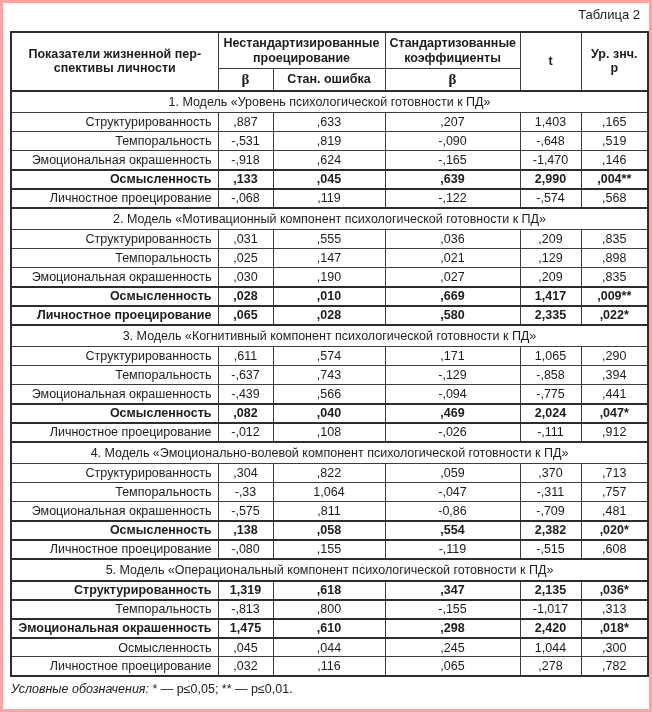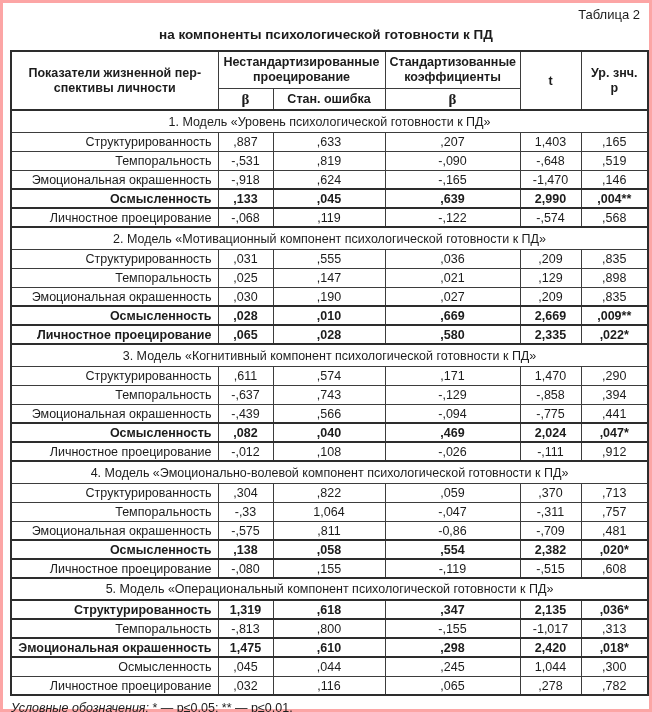--- a/index.html
+++ b/index.html
@@ -86,21 +86,20 @@
   .footnote .it { font-style: italic; }
 </style>
 </head>
 <body>
 
 <div class="page">
 
   <div class="table-label">Таблица 2</div>
 
   <div class="title">
-    <div>на компоненты психологической готовности к ПД</div>
   </div>
 
   <table class="results">
     <colgroup>
       <col style="width:207px">
       <col style="width:55px">
       <col style="width:112px">
       <col style="width:135px">
       <col style="width:61px">
       <col style="width:67px">
@@ -190,40 +189,40 @@
           <td class="num-cell">,190</td>
           <td class="num-cell">,027</td>
           <td class="num-cell">,209</td>
           <td class="num-cell">,835</td>
         </tr>
         <tr class="data-row bold">
           <td class="label-cell">Осмысленность</td>
           <td class="num-cell">,028</td>
           <td class="num-cell">,010</td>
           <td class="num-cell">,669</td>
-          <td class="num-cell">2,669</td>
+          <td class="num-cell">1,417</td>
           <td class="num-cell">,009**</td>
         </tr>
         <tr class="data-row bold">
           <td class="label-cell">Личностное проецирование</td>
           <td class="num-cell">,065</td>
           <td class="num-cell">,028</td>
           <td class="num-cell">,580</td>
           <td class="num-cell">2,335</td>
           <td class="num-cell">,022*</td>
         </tr>
         <tr class="section-row">
           <td colspan="6">3. Модель «Когнитивный компонент психологической готовности к ПД»</td>
         </tr>
         <tr class="data-row">
           <td class="label-cell">Структурированность</td>
           <td class="num-cell">,611</td>
           <td class="num-cell">,574</td>
           <td class="num-cell">,171</td>
-          <td class="num-cell">1,470</td>
+          <td class="num-cell">1,065</td>
           <td class="num-cell">,290</td>
         </tr>
         <tr class="data-row">
           <td class="label-cell">Темпоральность</td>
           <td class="num-cell">-,637</td>
           <td class="num-cell">,743</td>
           <td class="num-cell">-,129</td>
           <td class="num-cell">-,858</td>
           <td class="num-cell">,394</td>
         </tr>

